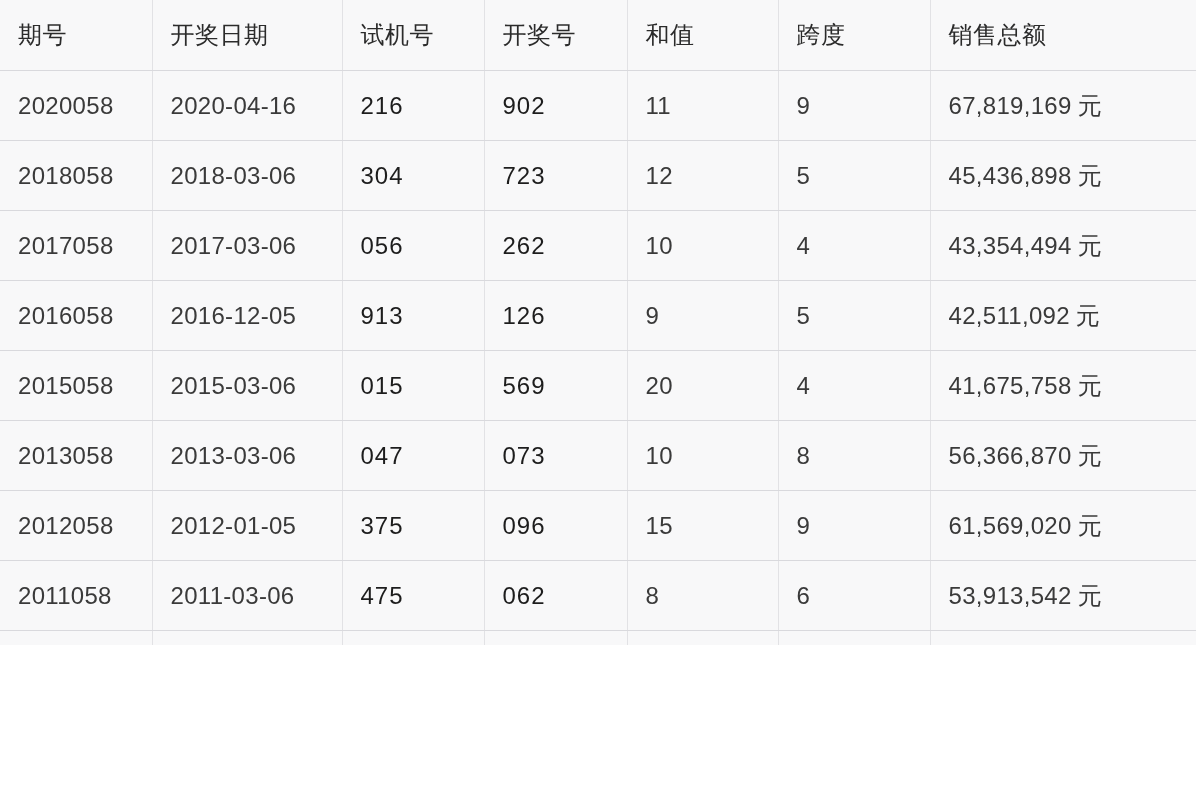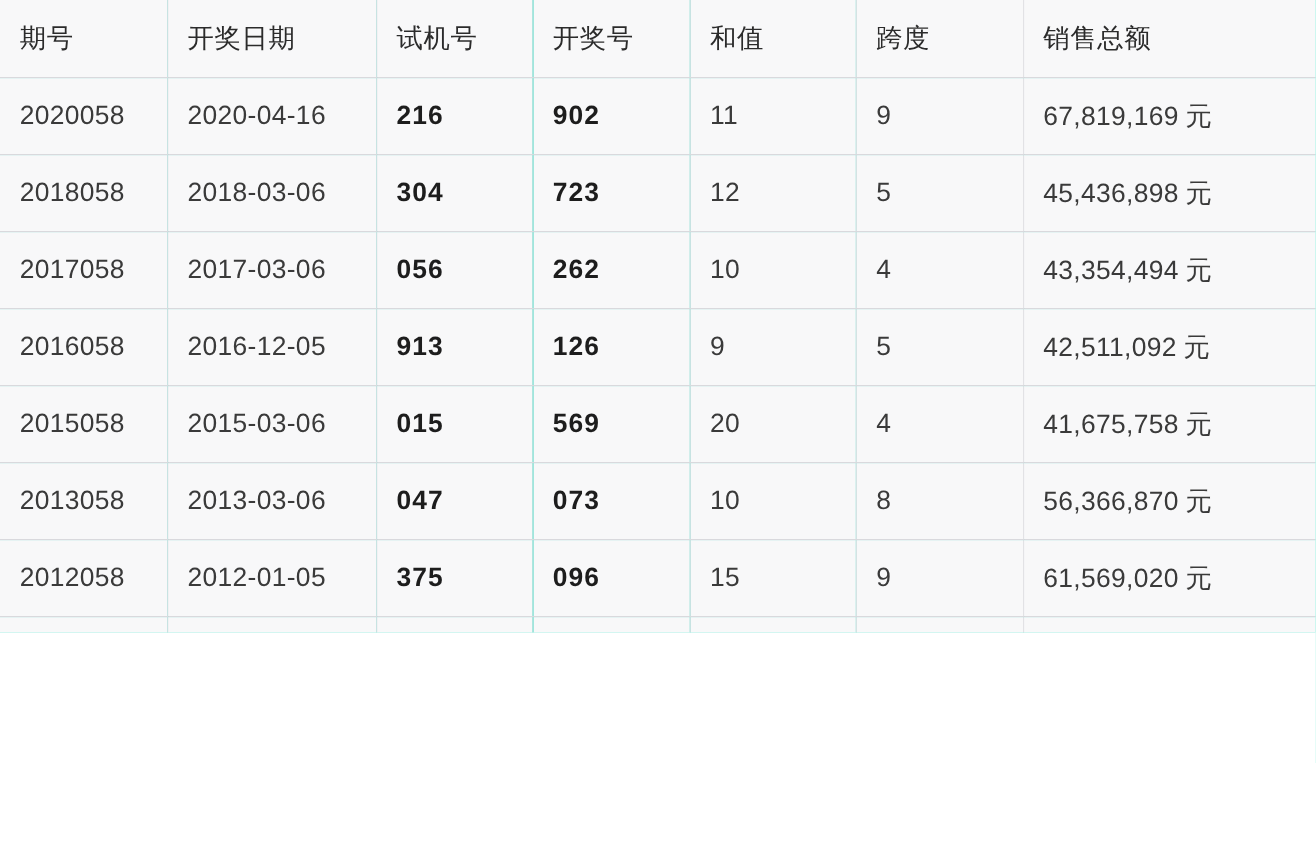--- a/index.html
+++ b/index.html
@@ -10,21 +10,21 @@
   body {
     width: 1196px;
     height: 786px;
     overflow: hidden;
     font-family: "Liberation Sans", "DejaVu Sans", sans-serif;
   }
   #lottery-table {
     width: 1196px;
     border-collapse: collapse;
     table-layout: fixed;
-    background: #5eead4;
+    background: #f9a8d4;
   }
   #lottery-table col.c-issue     { width: 152px; }
   #lottery-table col.c-date      { width: 190px; }
   #lottery-table col.c-test      { width: 142px; }
   #lottery-table col.c-draw      { width: 143px; }
   #lottery-table col.c-sum       { width: 151px; }
   #lottery-table col.c-span      { width: 152px; }
   #lottery-table col.c-sales     { width: 266px; }
 
   #lottery-table th,
@@ -50,21 +50,21 @@
     letter-spacing: 0.5px;
   }
   #lottery-table tbody td {
     height: 69px;
     font-size: 24px;
     font-weight: 400;
     color: #3a3a3a;
     letter-spacing: 0.3px;
   }
   #lottery-table tbody td.num-strong {
-    font-weight: bold;
+    font-weight: normal;
     color: #1d1d1d;
     letter-spacing: 1px;
   }
   #lottery-table tbody tr.partial-row td {
     height: 14px;
     border-bottom: none;
   }
   .sales-unit {
     margin-left: 6px;
   }
@@ -150,20 +150,29 @@
       </tr>
       <tr>
         <td>2012058</td>
         <td>2012-01-05</td>
         <td class="num-strong">375</td>
         <td class="num-strong">096</td>
         <td>15</td>
         <td>9</td>
         <td><span>61,569,020</span><span class="sales-unit">元</span></td>
       </tr>
+      <tr>
+        <td>2011058</td>
+        <td>2011-03-06</td>
+        <td class="num-strong">475</td>
+        <td class="num-strong">062</td>
+        <td>8</td>
+        <td>6</td>
+        <td><span>53,913,542</span><span class="sales-unit">元</span></td>
+      </tr>
       <tr class="partial-row">
         <td></td>
         <td></td>
         <td></td>
         <td></td>
         <td></td>
         <td></td>
         <td></td>
       </tr>
     </tbody>

